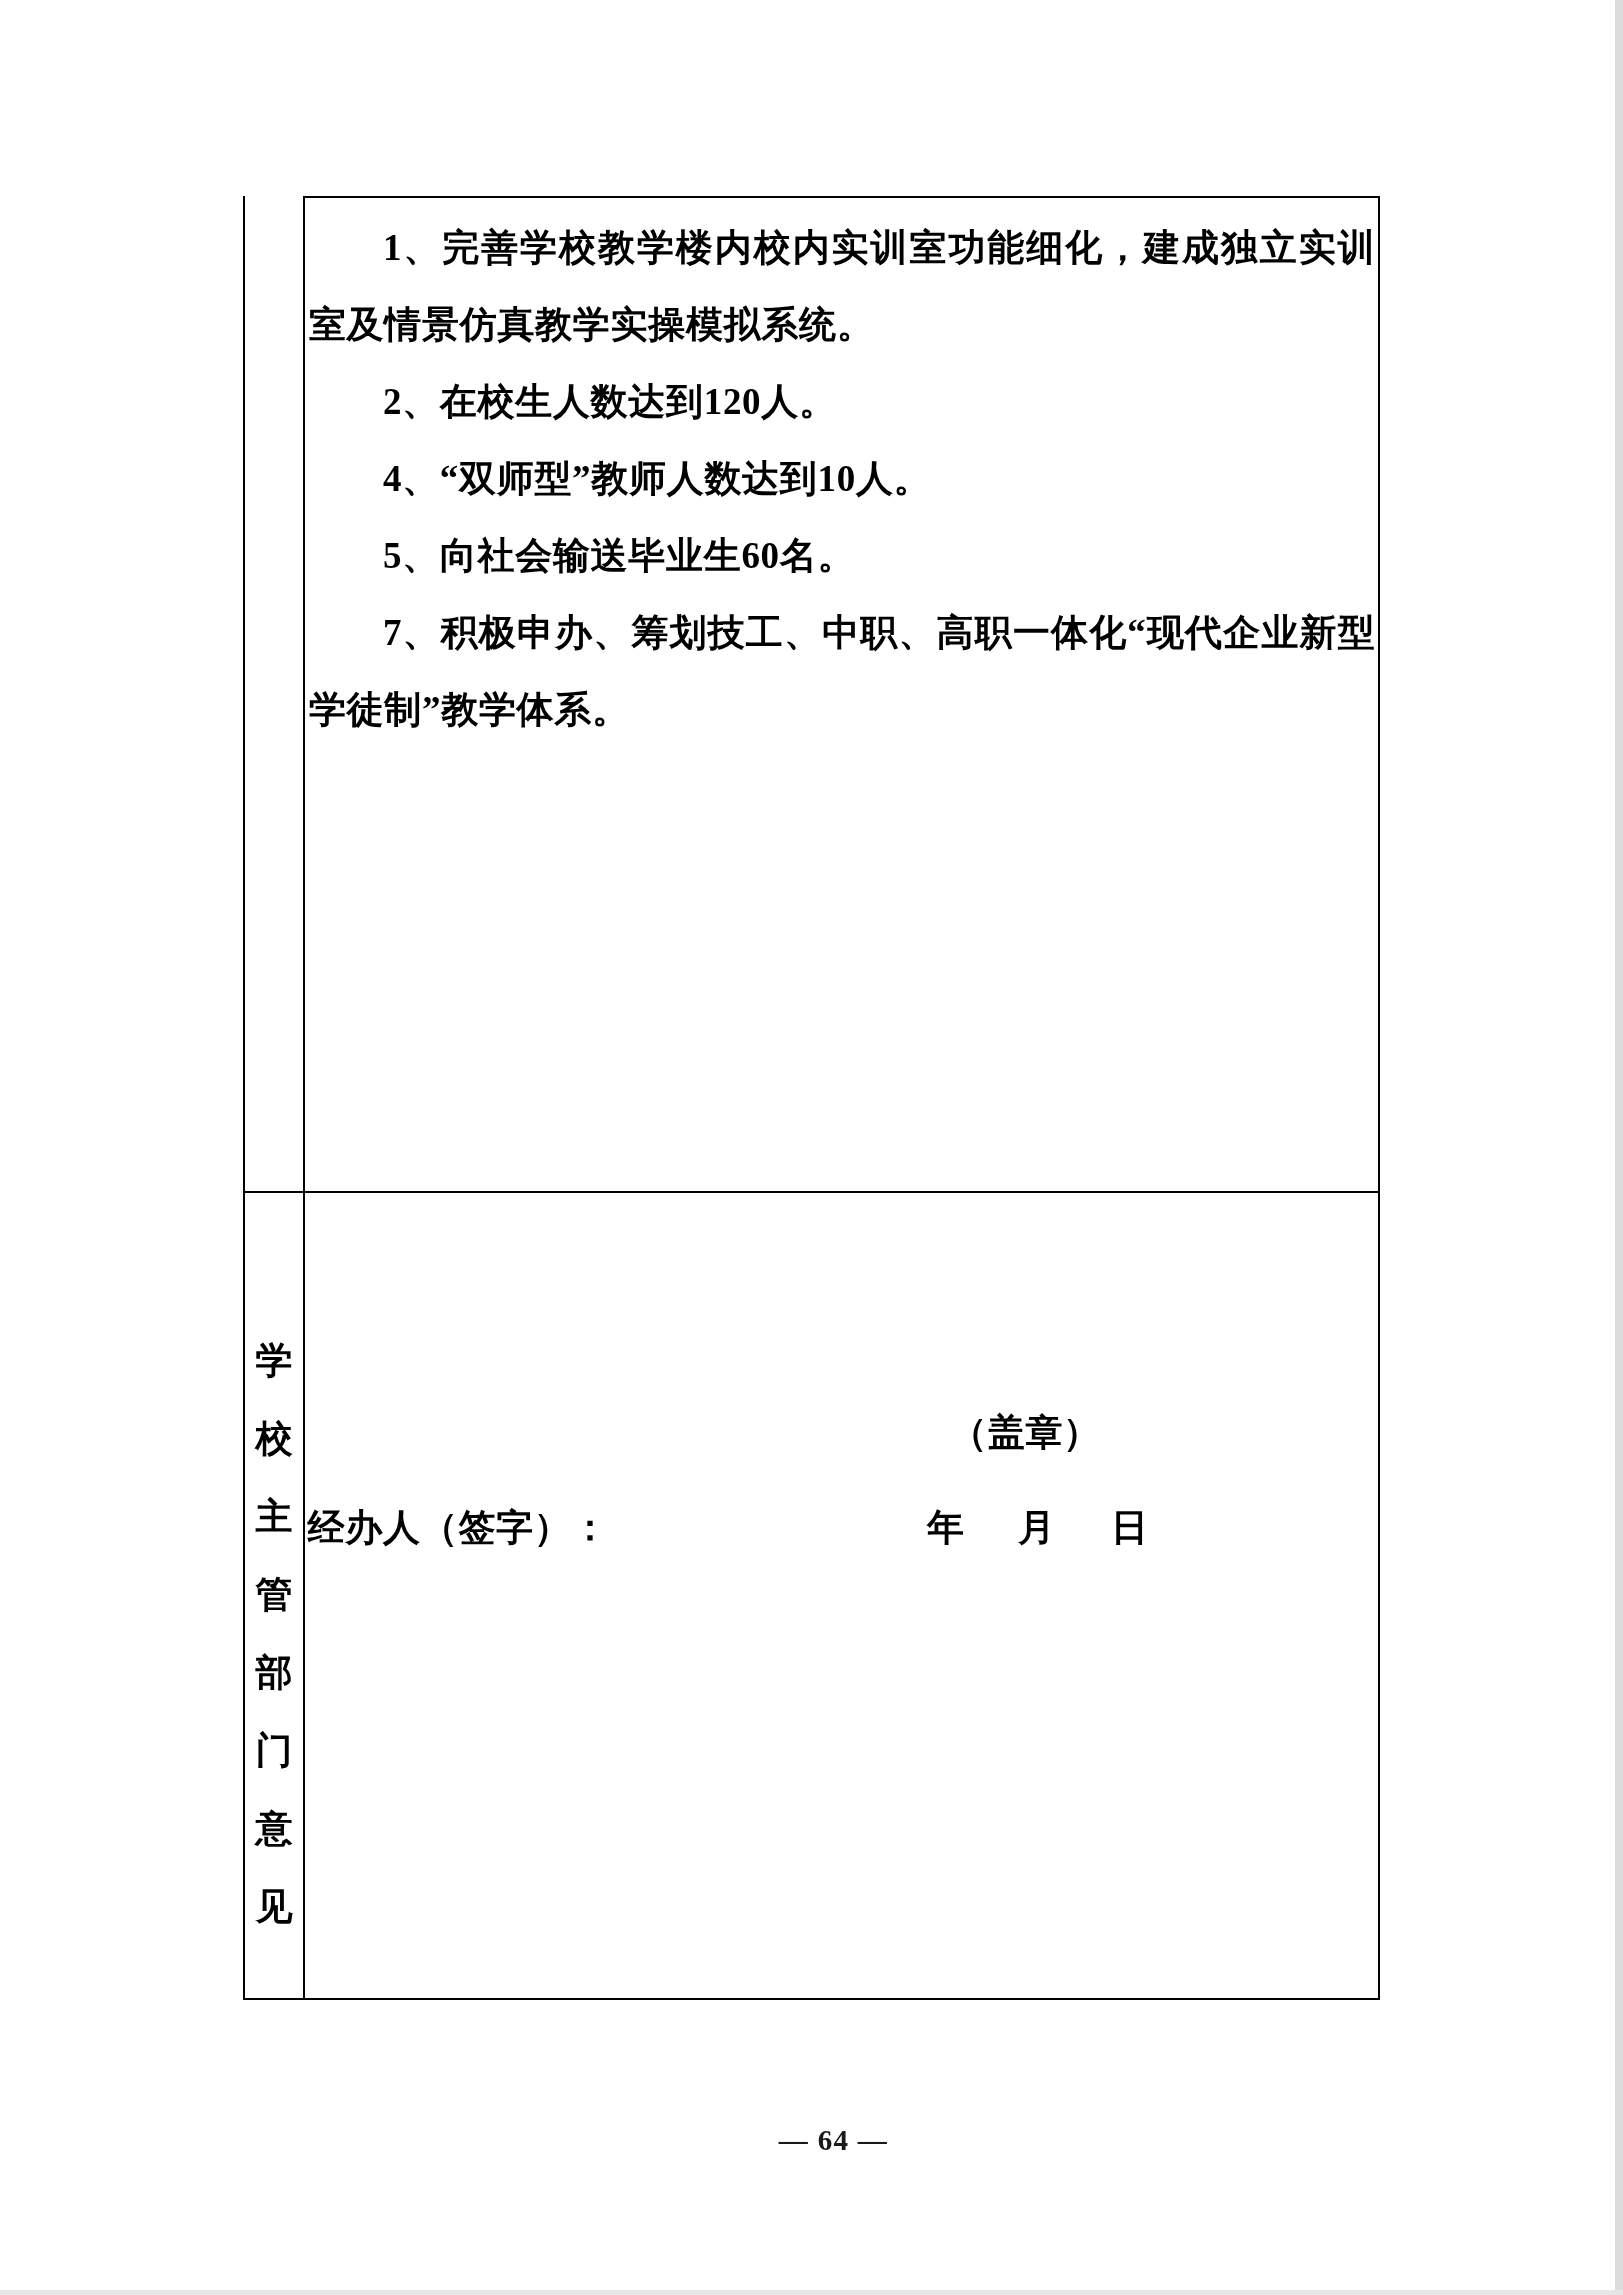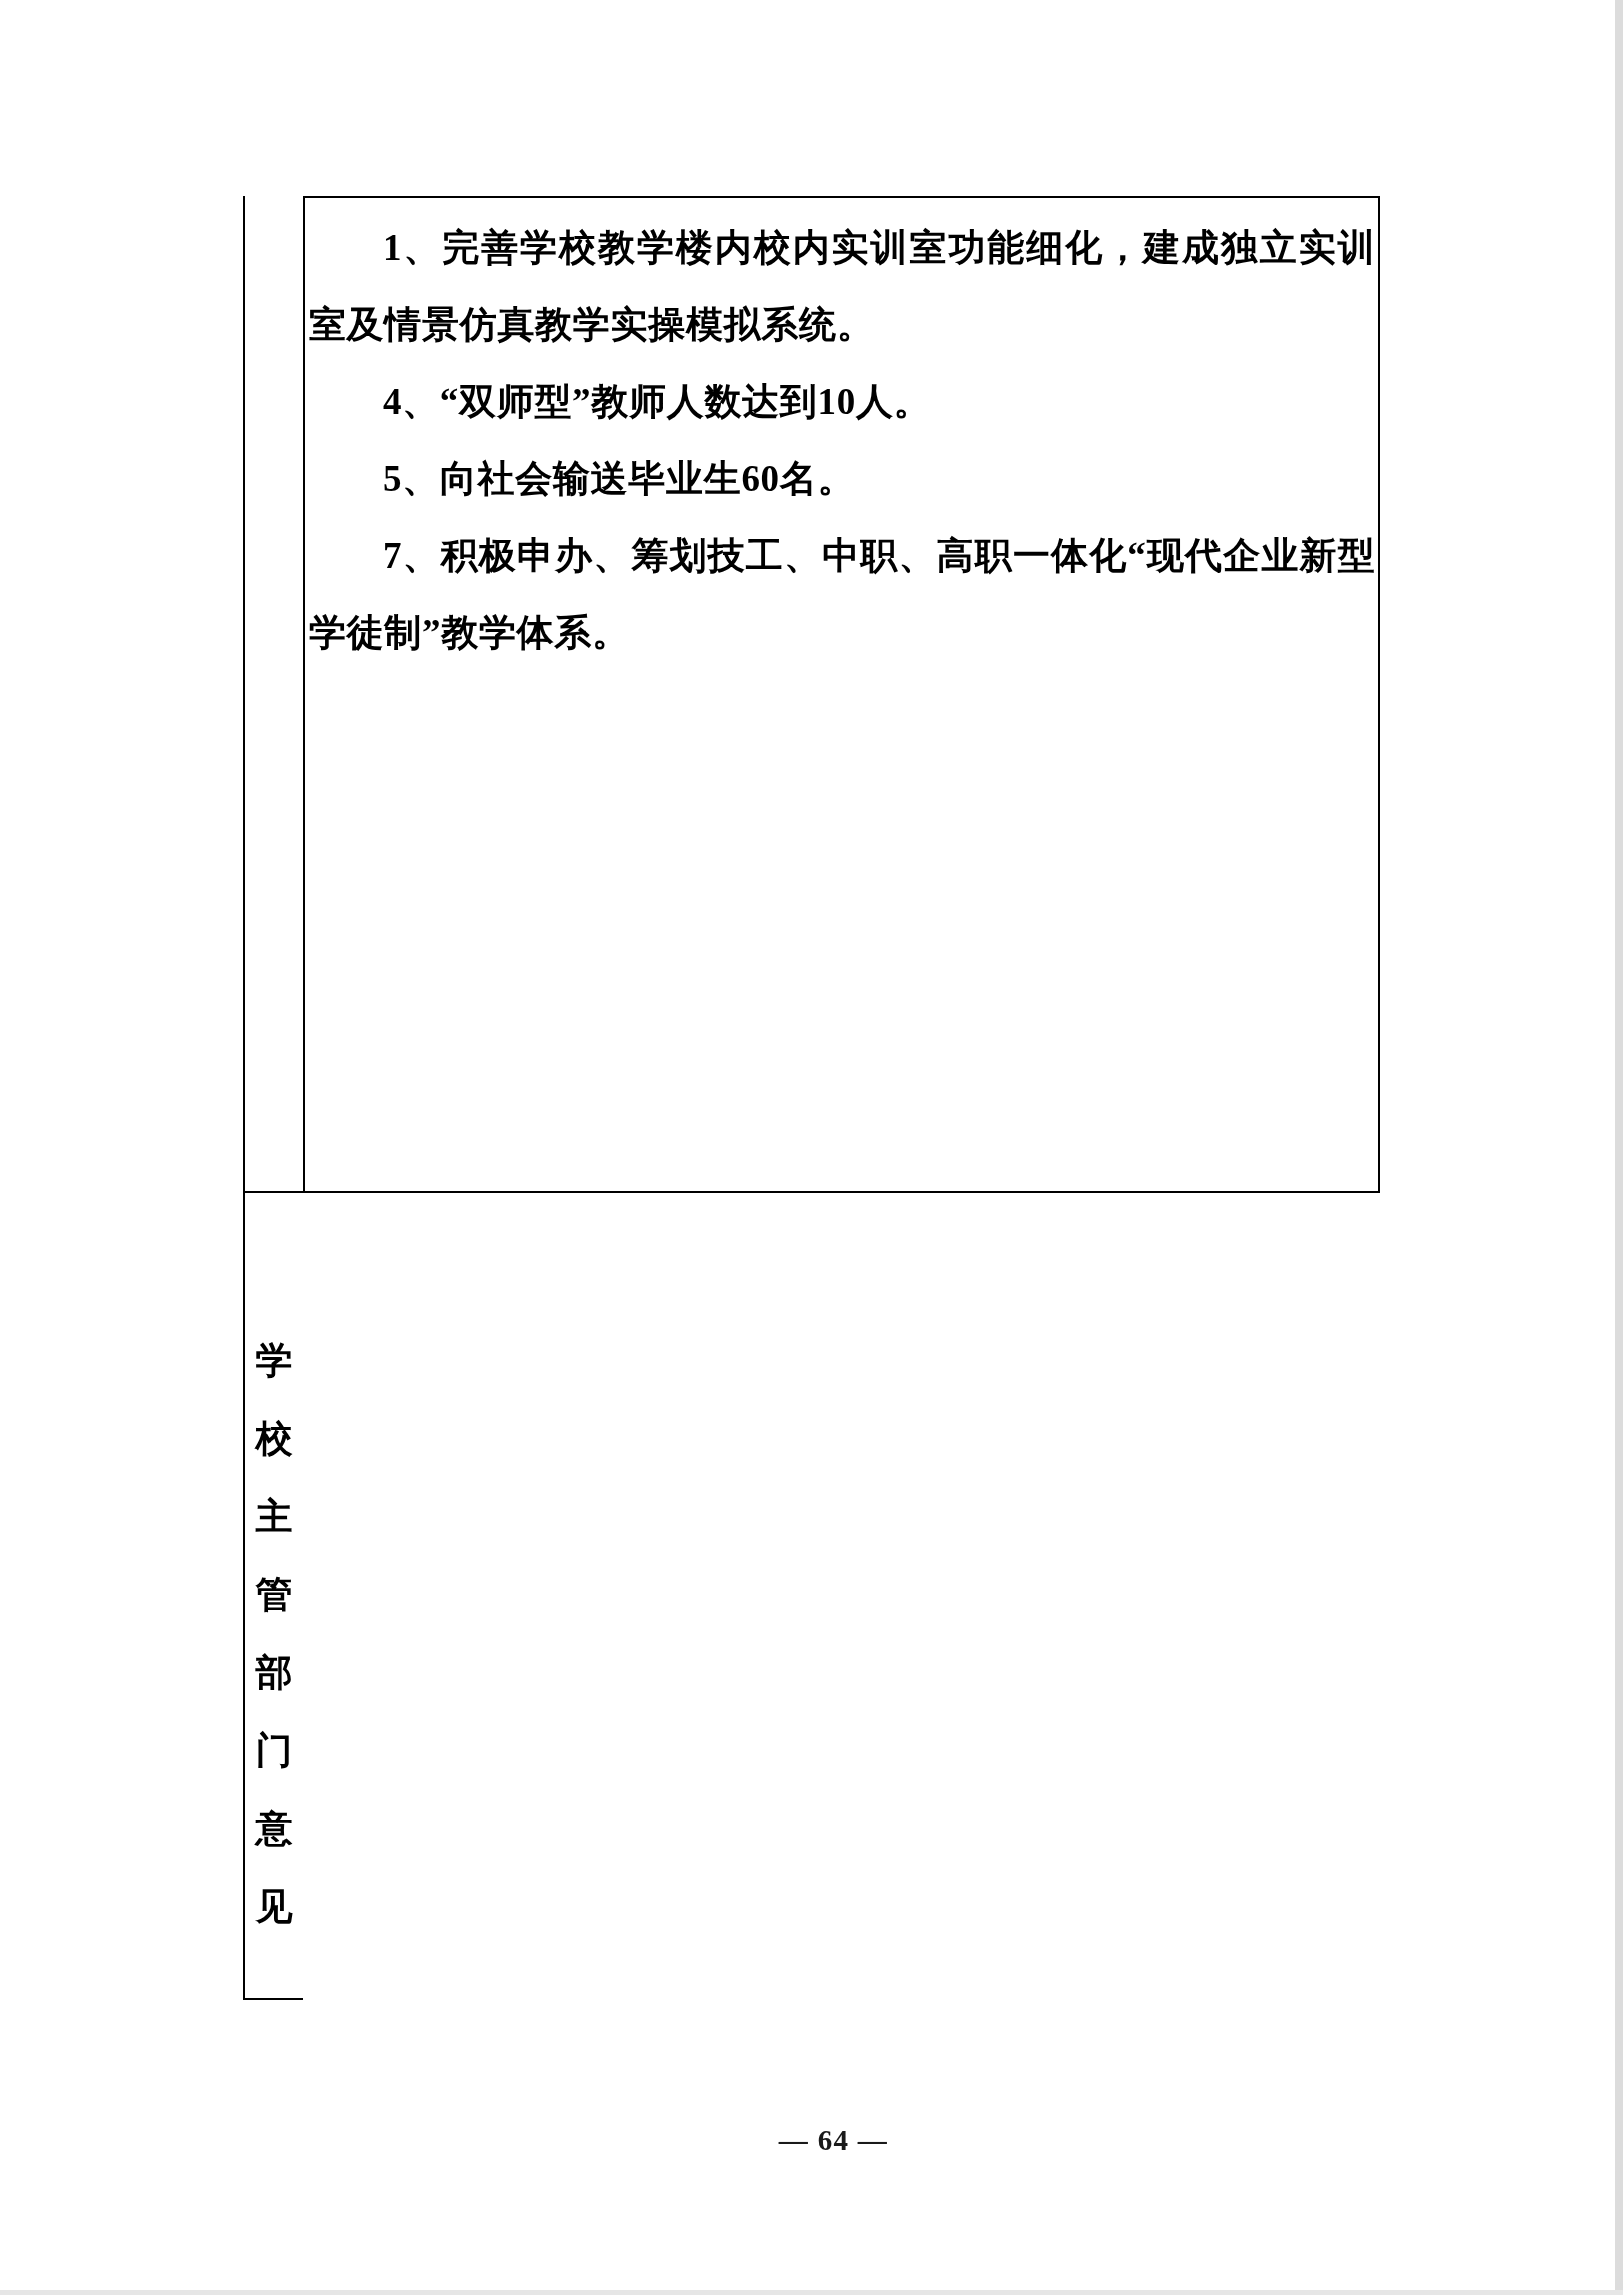--- a/index.html
+++ b/index.html
@@ -65,37 +65,45 @@
 </style>
 </head>
 <body>
 
 <div class="page">
 
   <div class="cell upper-label"></div>
 
   <div class="cell upper-content">
     <p>1、完善学校教学楼内校内实训室功能细化，建成独立实训室及情景仿真教学实操模拟系统。</p>
+    <p>2、在校生人数达到120人。</p>
     <p>4、“双师型”教师人数达到10人。</p>
     <p>5、向社会输送毕业生60名。</p>
     <p>7、积极申办、筹划技工、中职、高职一体化“现代企业新型学徒制”教学体系。</p>
   </div>
 
   <div class="row-divider"></div>
 
   <div class="cell lower-label">
       <span>学</span>
       <span>校</span>
       <span>主</span>
       <span>管</span>
       <span>部</span>
       <span>门</span>
       <span>意</span>
       <span>见</span>
     </div>
 
+  <div class="cell lower-content">
+    <div class="seal-line">（盖章）</div>
+    <div class="handler-line">经办人（签字）：</div>
+    <div class="date-line">
+      <span class="year-label">年</span><span class="month-label">月</span><span class="day-label">日</span>
+    </div>
+  </div>
 
   <div class="page-number">— 64 —</div>
 
   <div class="scan-edge-right"></div>
   <div class="scan-edge-bottom"></div>
 </div>
 
 
 </body></html>

